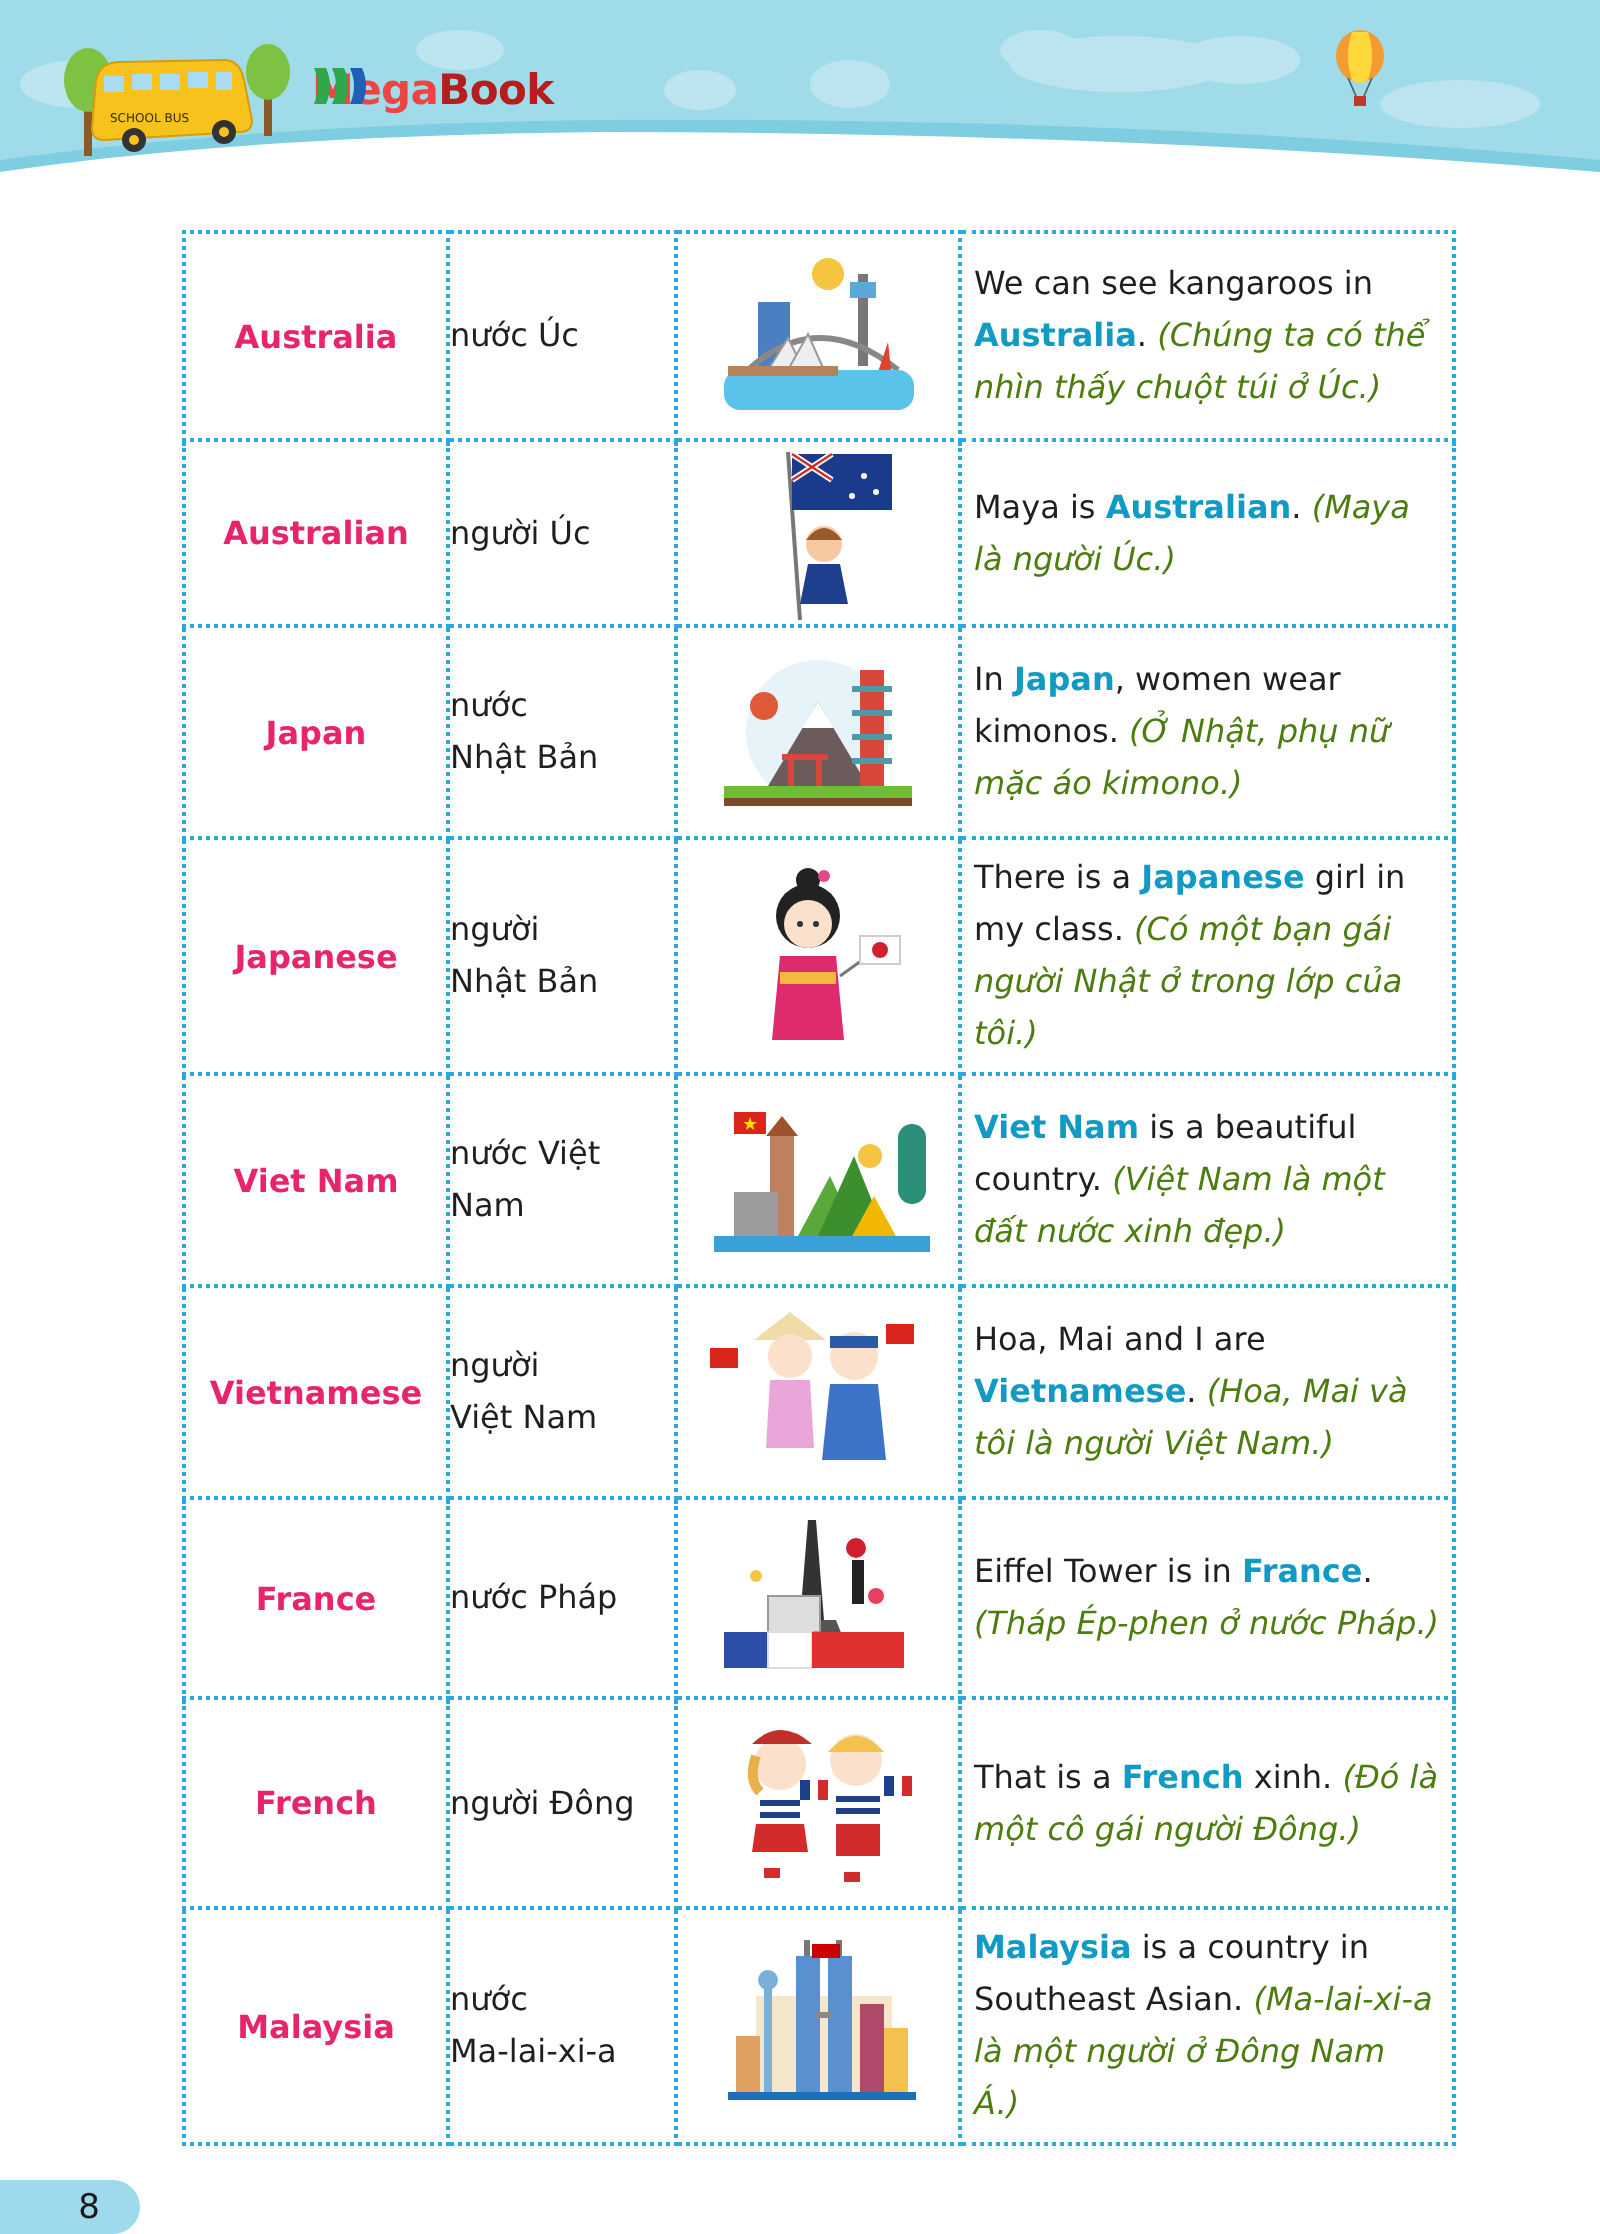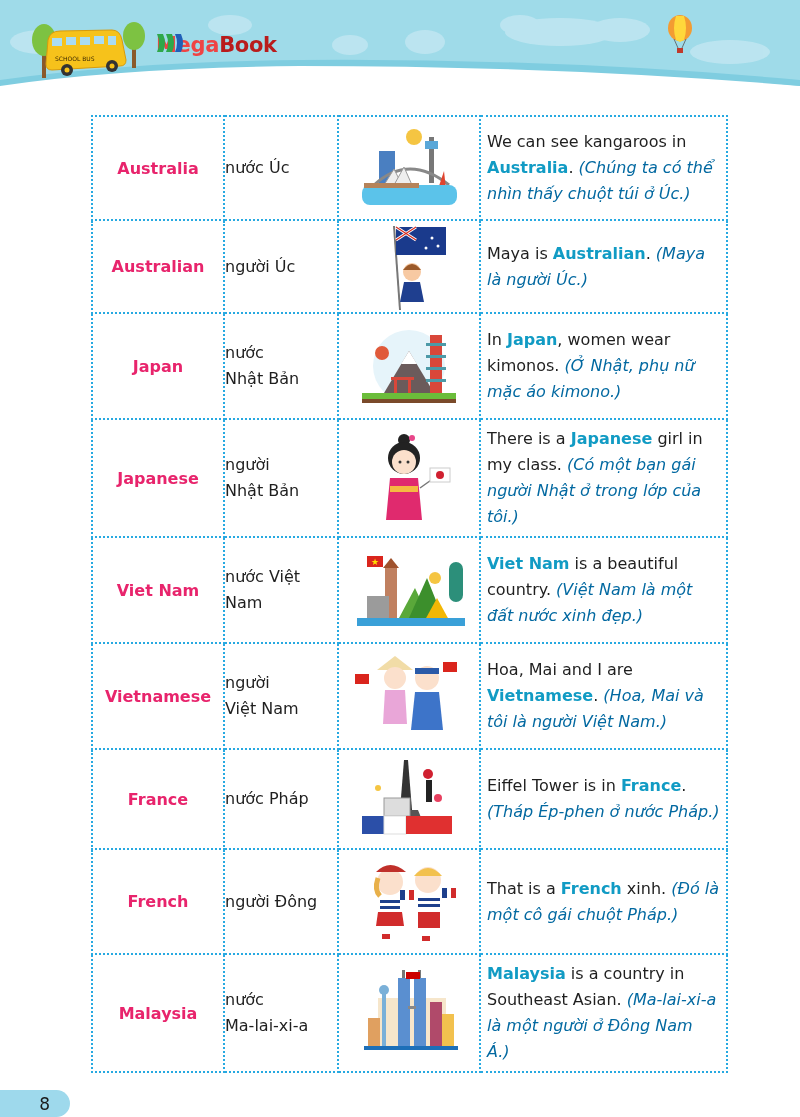--- a/index.html
+++ b/index.html
@@ -23,21 +23,21 @@
     .vocab-table td {
       border: 2px dotted #27a9e1;
       vertical-align: middle;
       padding: 0;
     }
     .c-word { width: 132px; text-align: center; color: #e8246c; font-weight: bold; font-size: 16px; }
     .c-meaning { width: 114px; text-align: left; color: #1f1f1f; font-size: 16px; line-height: 26px; }
     .c-pic { width: 142px; text-align: center; }
     .c-example { width: 247px; padding: 6px 6px 6px 6px !important; font-size: 16px; line-height: 26px; color: #1f1f1f; }
     .hl { color: #119bc4; font-weight: bold; }
-    .vi { font-style: italic; color: #0369a1; }
+    .vi { font-style: italic; color: #4d7c0f; }
     .pic-box { display: flex; align-items: center; justify-content: center; width: 100%; height: 100%; }
 
     
     .page-tab {
       position: absolute; left: 0; top: 1090px; width: 70px; height: 27px;
       background: #9ed9ec; border-radius: 0 14px 14px 0;
       display: flex; align-items: center; justify-content: flex-end; padding-right: 20px;
     }
     .page-num { font-size: 17px; color: #1a1a1a; }
   </style>
@@ -291,21 +291,21 @@
               <rect x="64" y="50" width="22" height="3" fill="#1d3f8c"></rect>
               <rect x="64" y="58" width="22" height="16" fill="#d12b2b"></rect>
               <rect x="88" y="34" width="14" height="10" fill="#fff"></rect>
               <rect x="88" y="34" width="5" height="10" fill="#1d3f8c"></rect>
               <rect x="97" y="34" width="5" height="10" fill="#d12b2b"></rect>
               <rect x="28" y="80" width="8" height="5" fill="#d12b2b"></rect>
               <rect x="68" y="82" width="8" height="5" fill="#d12b2b"></rect>
             </svg>
           </div>
         </td>
-        <td class="c-example"><span>That is a </span><span class="hl">French</span><span> xinh.</span> <span class="vi">(Đó là một cô gái chuột Pháp.)</span></td>
+        <td class="c-example"><span>That is a </span><span class="hl">French</span><span> xinh.</span> <span class="vi">(Đó là một cô gái người Đông.)</span></td>
       </tr>
       <tr style="height: 108px;">
         <td class="c-word">Malaysia</td>
         <td class="c-meaning">
           <div>nước</div>
           <div>Ma-lai-xi-a</div>
         </td>
         <td class="c-pic">
           <div class="pic-box">
             <svg width="110" height="90" viewBox="0 0 110 90">

